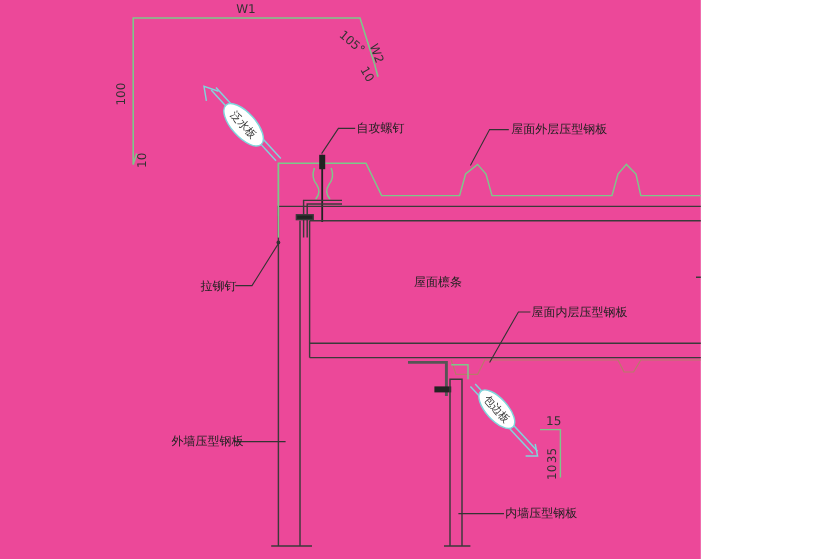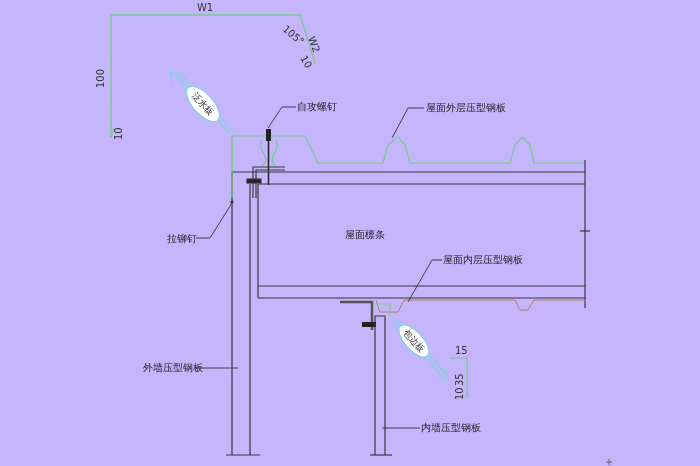--- a/index.html
+++ b/index.html
@@ -1,16 +1,16 @@
 <!DOCTYPE html>
 <html><head>
 <meta charset="utf-8">
 <style>
   html,body{margin:0;padding:0;background:#ffffff;}
-  #stage{position:relative;width:700px;height:466px;background:#c4b5fd;overflow:hidden;}
+  #stage{position:relative;width:584px;height:466px;background:#ec4899;overflow:hidden;}
   svg{position:absolute;left:0;top:0;}
   .lbl{font-family:"DejaVu Sans",sans-serif;font-size:10px;fill:#222;}
   .dim{font-family:"DejaVu Sans",sans-serif;font-size:10px;fill:#333;}
   .bub{font-family:"DejaVu Sans",sans-serif;font-size:9px;fill:#333;}
 </style>
 </head>
 <body>
 
 <div id="stage">
 <svg width="700" height="466" viewBox="0 0 700 466">

